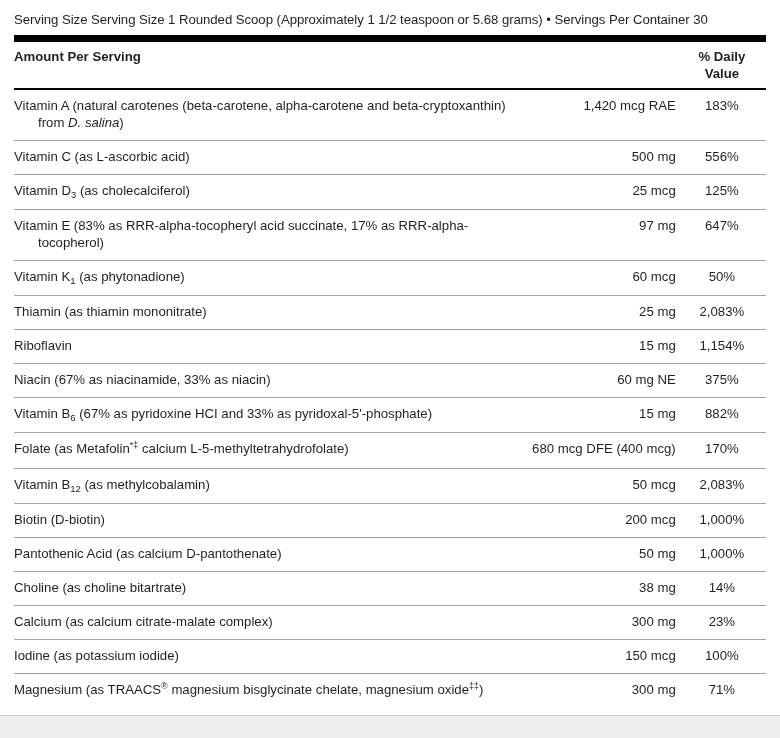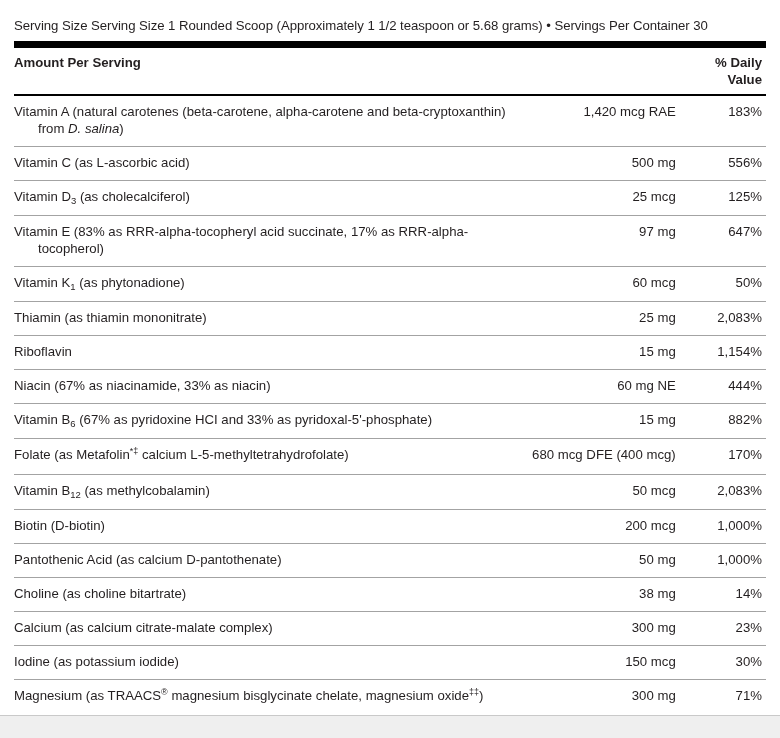--- a/index.html
+++ b/index.html
@@ -19,21 +19,21 @@
     width: 780px;
     height: 738px;
     box-sizing: border-box;
     padding: 0 14px;
     background: #ffffff;
     overflow: hidden;
   }
   .serving-line {
     font-size: 13.2px;
     line-height: 16px;
-    padding: 18px 0 7px 0;
+    padding: 12px 0 7px 0;
     color: #231f20;
     letter-spacing: -0.05px;
   }
   .rule-thick {
     border-top: 7px solid #000000;
     height: 0;
     margin: 0;
   }
   .rule-medium {
     border-top: 2px solid #000000;
@@ -46,21 +46,21 @@
     table-layout: fixed;
   }
   table.nutri td {
     vertical-align: top;
     padding: 7px 0 9px 0;
     font-size: 13.2px;
     line-height: 17px;
   }
   .col-name { width: 516px; }
   .col-amount { width: 150px; text-align: right; padding-right: 6px !important; }
-  .col-dv { width: 84px; text-align: right; padding-right: 4px !important; }
+  .col-dv { width: 84px; text-align: center; padding-right: 4px !important; }
 
   thead td {
     font-weight: bold;
     padding-top: 6px !important;
     padding-bottom: 6px !important;
     font-size: 13.6px;
   }
   tbody tr.nutrient-row td {
     border-top: 1px solid #a3a3a3;
   }
@@ -176,21 +176,21 @@
             <span class="name-text">Riboflavin</span>
           </td>
           <td class="col-amount">15 mg</td>
           <td class="col-dv">1,154%</td>
         </tr>
         <tr class="nutrient-row">
           <td class="col-name">
             <span class="name-text">Niacin (67% as niacinamide, 33% as niacin)</span>
           </td>
           <td class="col-amount">60 mg NE</td>
-          <td class="col-dv">444%</td>
+          <td class="col-dv">375%</td>
         </tr>
         <tr class="nutrient-row">
           <td class="col-name">
             <span class="name-text">Vitamin B<sub>6</sub> (67% as pyridoxine HCI and 33% as pyridoxal-5'-phosphate)</span>
           </td>
           <td class="col-amount">15 mg</td>
           <td class="col-dv">882%</td>
         </tr>
         <tr class="nutrient-row">
           <td class="col-name">
@@ -232,21 +232,21 @@
             <span class="name-text">Calcium (as calcium citrate-malate complex)</span>
           </td>
           <td class="col-amount">300 mg</td>
           <td class="col-dv">23%</td>
         </tr>
         <tr class="nutrient-row">
           <td class="col-name">
             <span class="name-text">Iodine (as potassium iodide)</span>
           </td>
           <td class="col-amount">150 mcg</td>
-          <td class="col-dv">30%</td>
+          <td class="col-dv">100%</td>
         </tr>
         <tr class="nutrient-row">
           <td class="col-name">
             <span class="name-text">Magnesium (as TRAACS<sup>®</sup> magnesium bisglycinate chelate, magnesium oxide<sup>‡‡</sup>)</span>
           </td>
           <td class="col-amount">300 mg</td>
           <td class="col-dv">71%</td>
         </tr>
       </tbody>
   </table>

